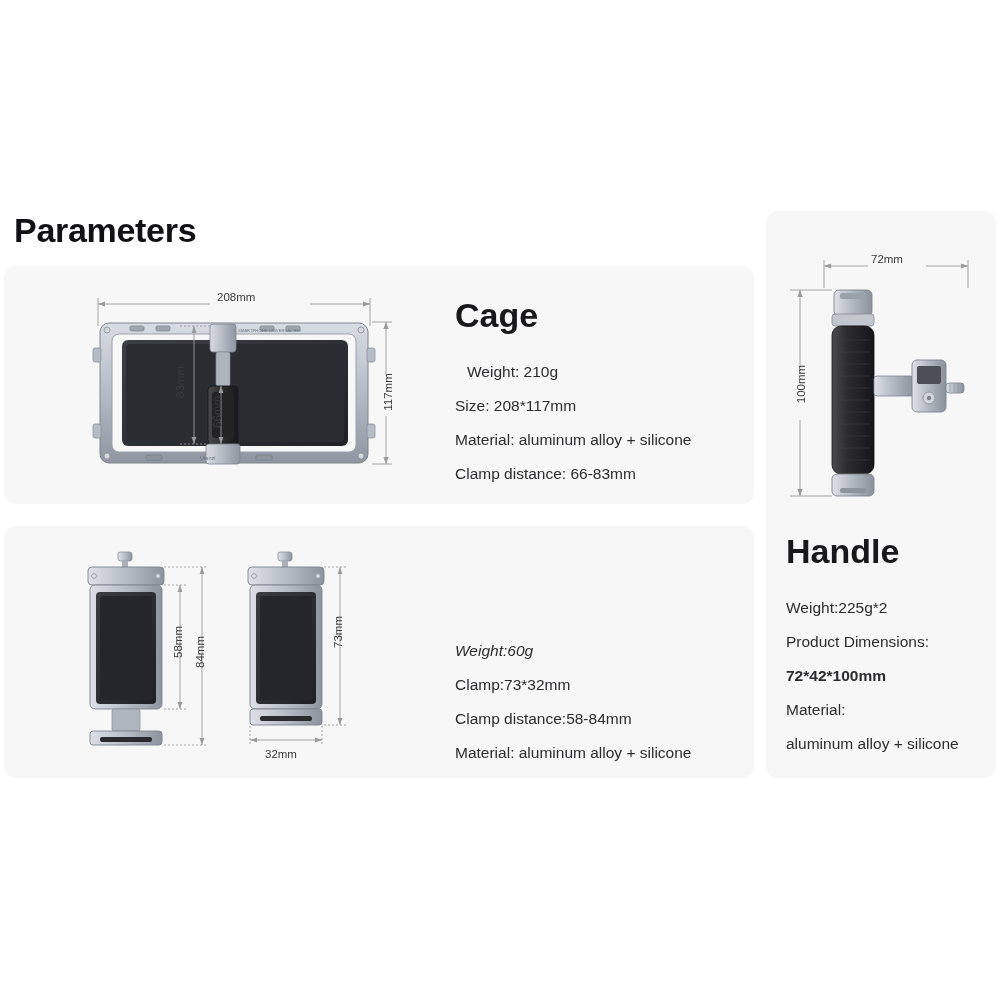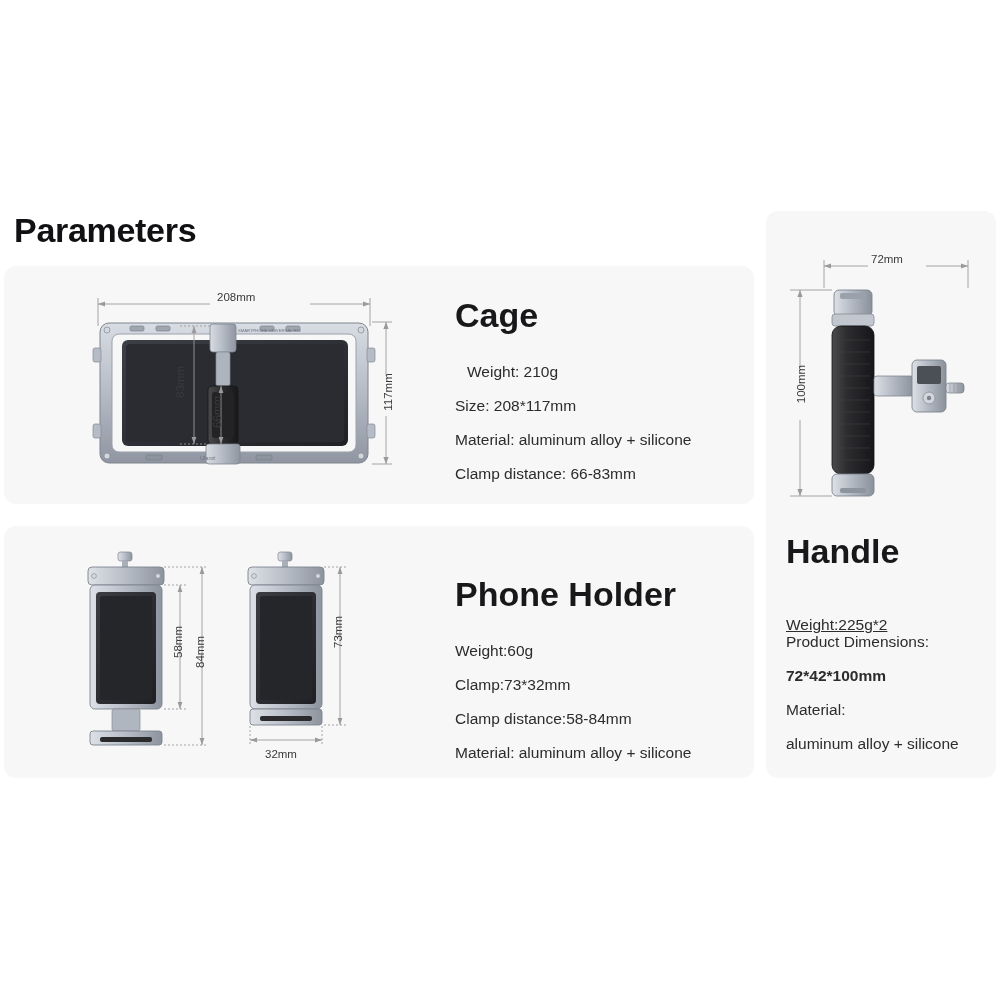--- a/index.html
+++ b/index.html
@@ -51,27 +51,27 @@
     white-space: nowrap;
   }
 
   #cage-title   { left: 455px; top: 296px; }
   #cage-l0 { left: 455px; top: 363px; margin-left: 12px; }
   #cage-l1 { left: 455px; top: 397px; }
   #cage-l2 { left: 455px; top: 431px; }
   #cage-l3 { left: 455px; top: 465px; text-align: right; }
 
   #holder-title { left: 455px; top: 575px; }
-  #holder-l0 { left: 455px; top: 642px; }
+  #holder-l0 { left: 455px; top: 642px; font-style: italic; }
   #holder-l1 { left: 455px; top: 676px; }
   #holder-l2 { left: 455px; top: 710px; text-align: right; }
   #holder-l3 { left: 455px; top: 744px; }
 
   #handle-title { left: 786px; top: 532px; }
-  #handle-l0 { left: 786px; top: 616px; text-decoration: underline; }
+  #handle-l0 { left: 786px; top: 599px; }
   #handle-l1 { left: 786px; top: 633px; }
   #handle-l2 { left: 786px; top: 667px; font-weight: bold; }
   #handle-l3 { left: 786px; top: 701px; }
   #handle-l4 { left: 786px; top: 735px; }
 
   
   .diagram { position: absolute; }
   #dia-cage   { left: 60px;  top: 276px; width: 380px; height: 222px; }
   #dia-holder { left: 40px;  top: 536px; width: 400px; height: 236px; }
   #dia-handle { left: 776px; top: 248px; width: 210px; height: 262px; }
@@ -285,21 +285,20 @@
         <line x1="282" y1="190" x2="282" y2="210" stroke-dasharray="2 2"></line>
       </g>
     </svg>
 
     <div class="dim-label vert" style="left:118px; top:100px; width:40px; text-align:center;">58mm</div>
     <div class="dim-label vert" style="left:140px; top:110px; width:40px; text-align:center;">84mm</div>
     <div class="dim-label vert" style="left:278px; top:90px; width:40px; text-align:center;">73mm</div>
     <div class="dim-label" style="left:225px; top:212px;text-align:center;">32mm</div>
   </div>
 
-  <div class="spec-title" id="holder-title">Phone Holder</div>
   <div class="spec-line" id="holder-l0">Weight:60g</div>
   <div class="spec-line" id="holder-l1">Clamp:73*32mm</div>
   <div class="spec-line" id="holder-l2">Clamp distance:58-84mm</div>
   <div class="spec-line" id="holder-l3">Material: aluminum alloy + silicone</div>
 
   <div class="card" id="card-handle"></div>
 
   <div class="diagram" id="dia-handle">
     <svg width="210" height="262" viewBox="0 0 210 262">
       <defs>

